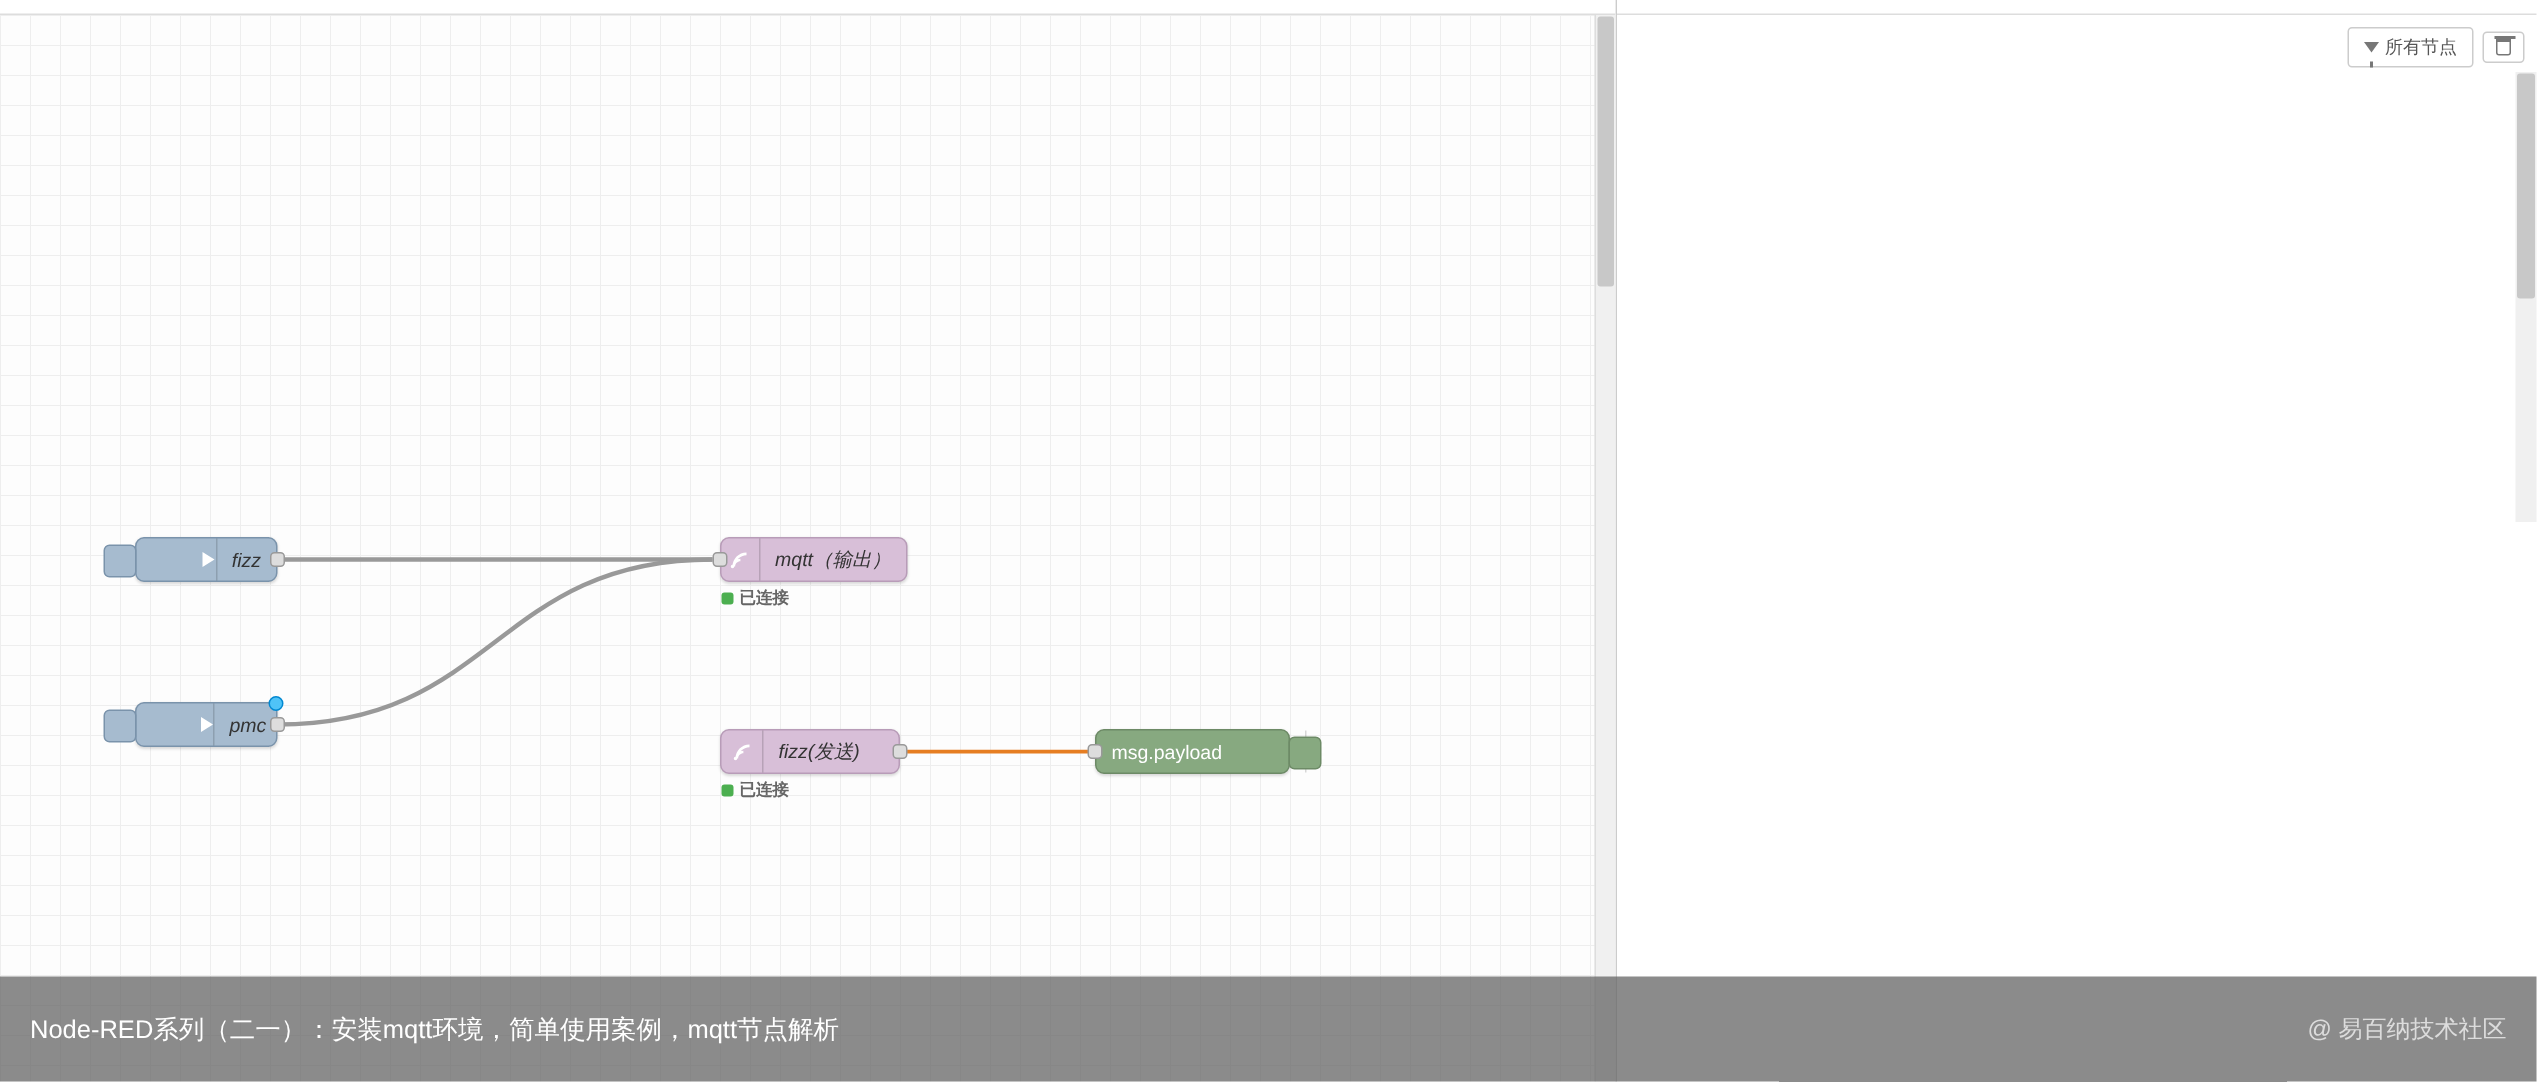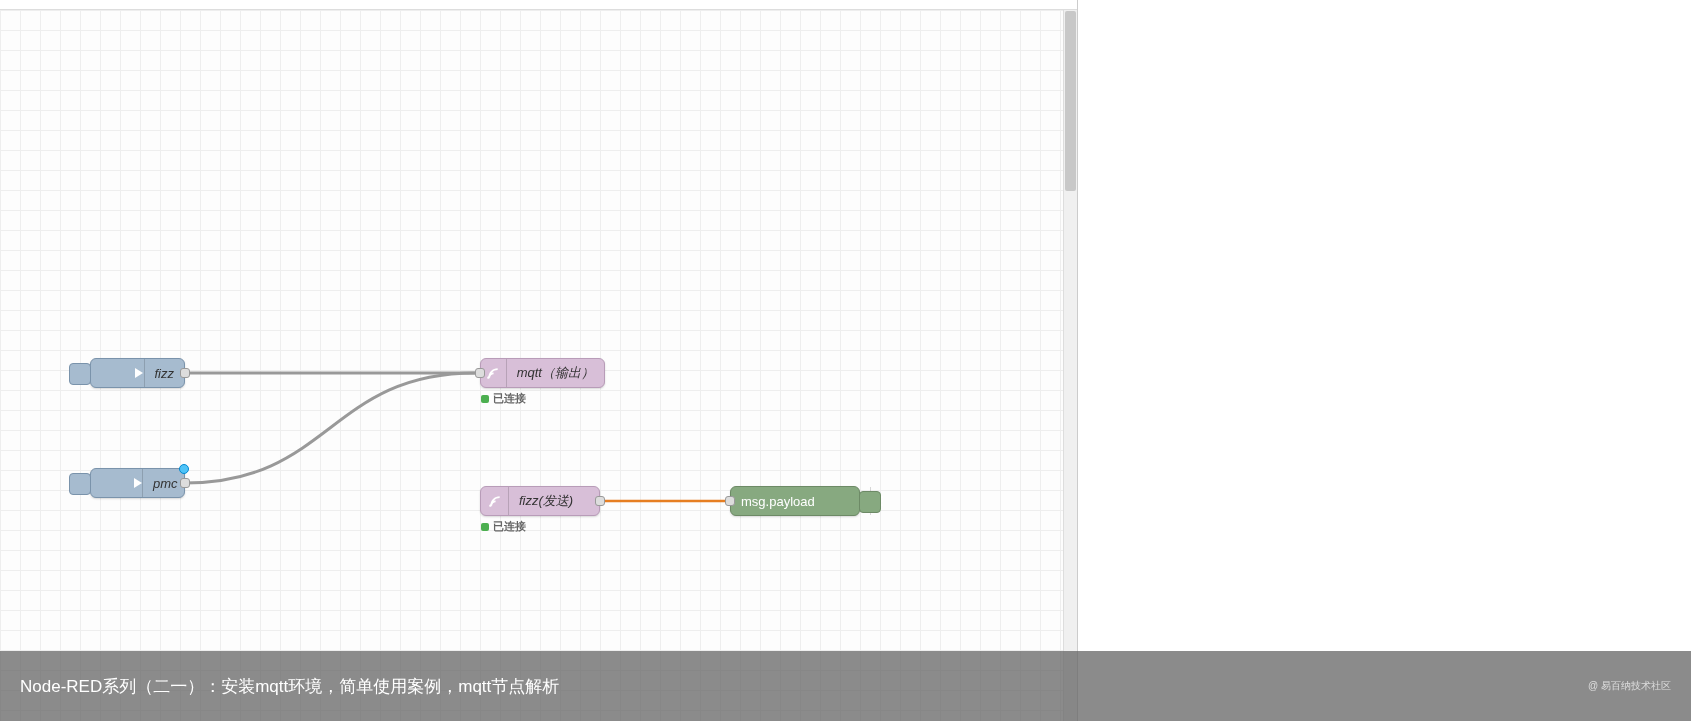--- a/index.html
+++ b/index.html
@@ -206,21 +206,21 @@
   left: 0; right: 0; bottom: 0;
   height: 70px;
   background: rgba(100,100,100,0.75);
   color: #fff;
   display: flex;
   align-items: center;
   padding: 12px 20px;
   font-size: 17px;
   justify-content: space-between;
 }
-.watermark { font-size: 10px; color: rgba(255,255,255,0.7); text-align: center; }
+.watermark { font-size: 16px; color: rgba(255,255,255,0.7); text-align: center; }
 
 
 .arrow-icon { width: 0; height: 0; border-left: 8px solid #fff; border-top: 5px solid transparent; border-bottom: 5px solid transparent; }
 .radio-icon { display:inline-block; width:14px; height:14px; }
 .radio-icon svg { width:14px; height:14px; }
 .bars-icon { display:flex; flex-direction:column; gap:2px; align-items:center; justify-content:center; }
 .bars-icon span { width:12px; height:2px; background:#fff; }
 .filter-icon { width:0; height:0; border-left:5px solid transparent; border-right:5px solid transparent; border-top:7px solid #777; position:relative; }
 .filter-icon::after { content:""; position:absolute; left:-1px; top:6px; width:2px; height:4px; background:#777; }
 .trash-icon { width:10px; height:11px; border:1px solid #777; border-top:2px solid #777; border-radius:0 0 2px 2px; position:relative; }
@@ -299,18 +299,33 @@
         </div>
         <div class="toggle-btn"></div>
       </div>
 
     </div>
     <div class="canvas-scrollbar">
       <div class="thumb"></div>
     </div>
   </div>
 
+  <div class="sidebar">
+    <div class="sidebar-header"></div>
+    <div class="sidebar-toolbar">
+      <button class="btn">
+        <span class="filter-icon"></span>
+        <span>所有节点</span>
+      </button>
+      <button class="btn icon-only">
+        <span class="trash-icon"></span>
+      </button>
+    </div>
+    <div class="sidebar-scrollbar">
+      <div class="thumb"></div>
+    </div>
+  </div>
 </div>
 
 <div class="caption-bar">
   <span>Node-RED系列（二一）：安装mqtt环境，简单使用案例，mqtt节点解析</span>
   <span class="watermark">@ 易百纳技术社区</span>
 </div>
 
 </body></html>

